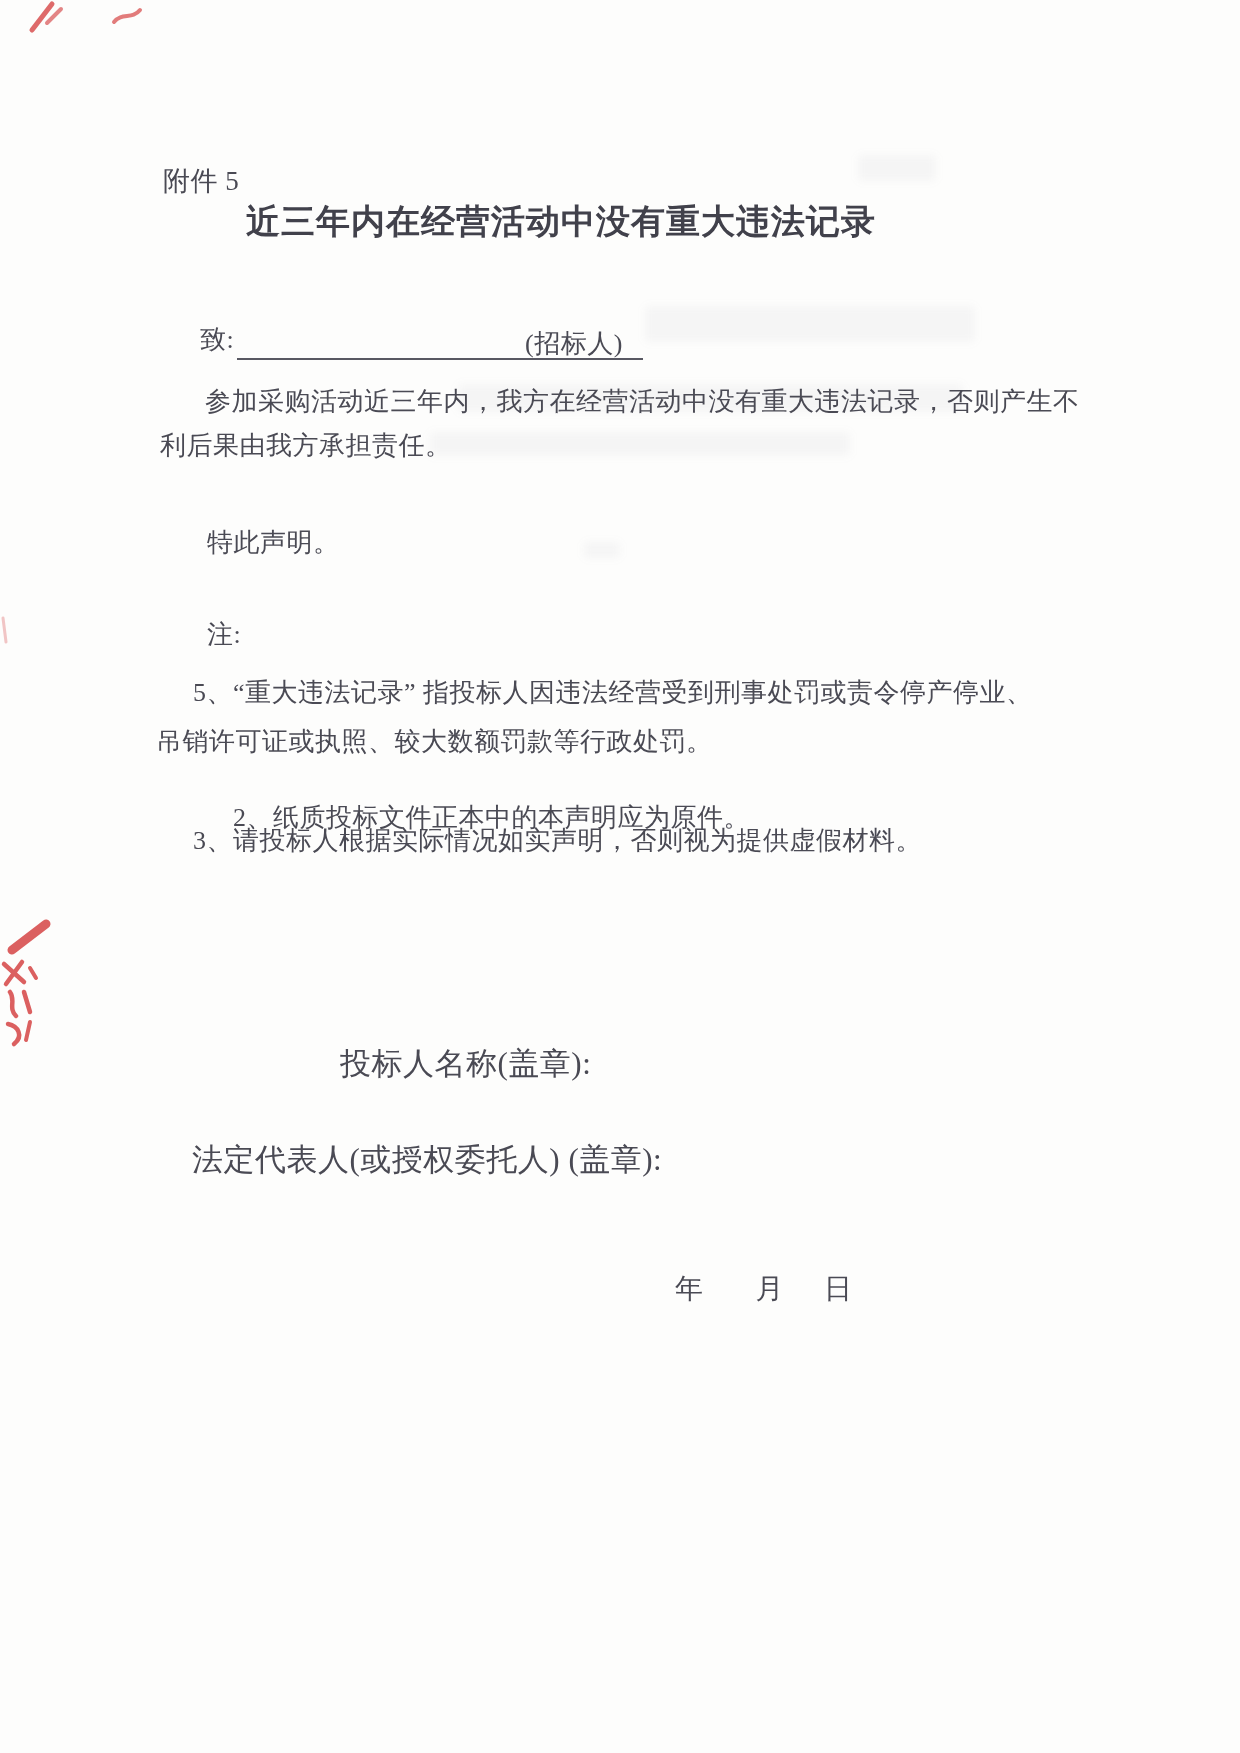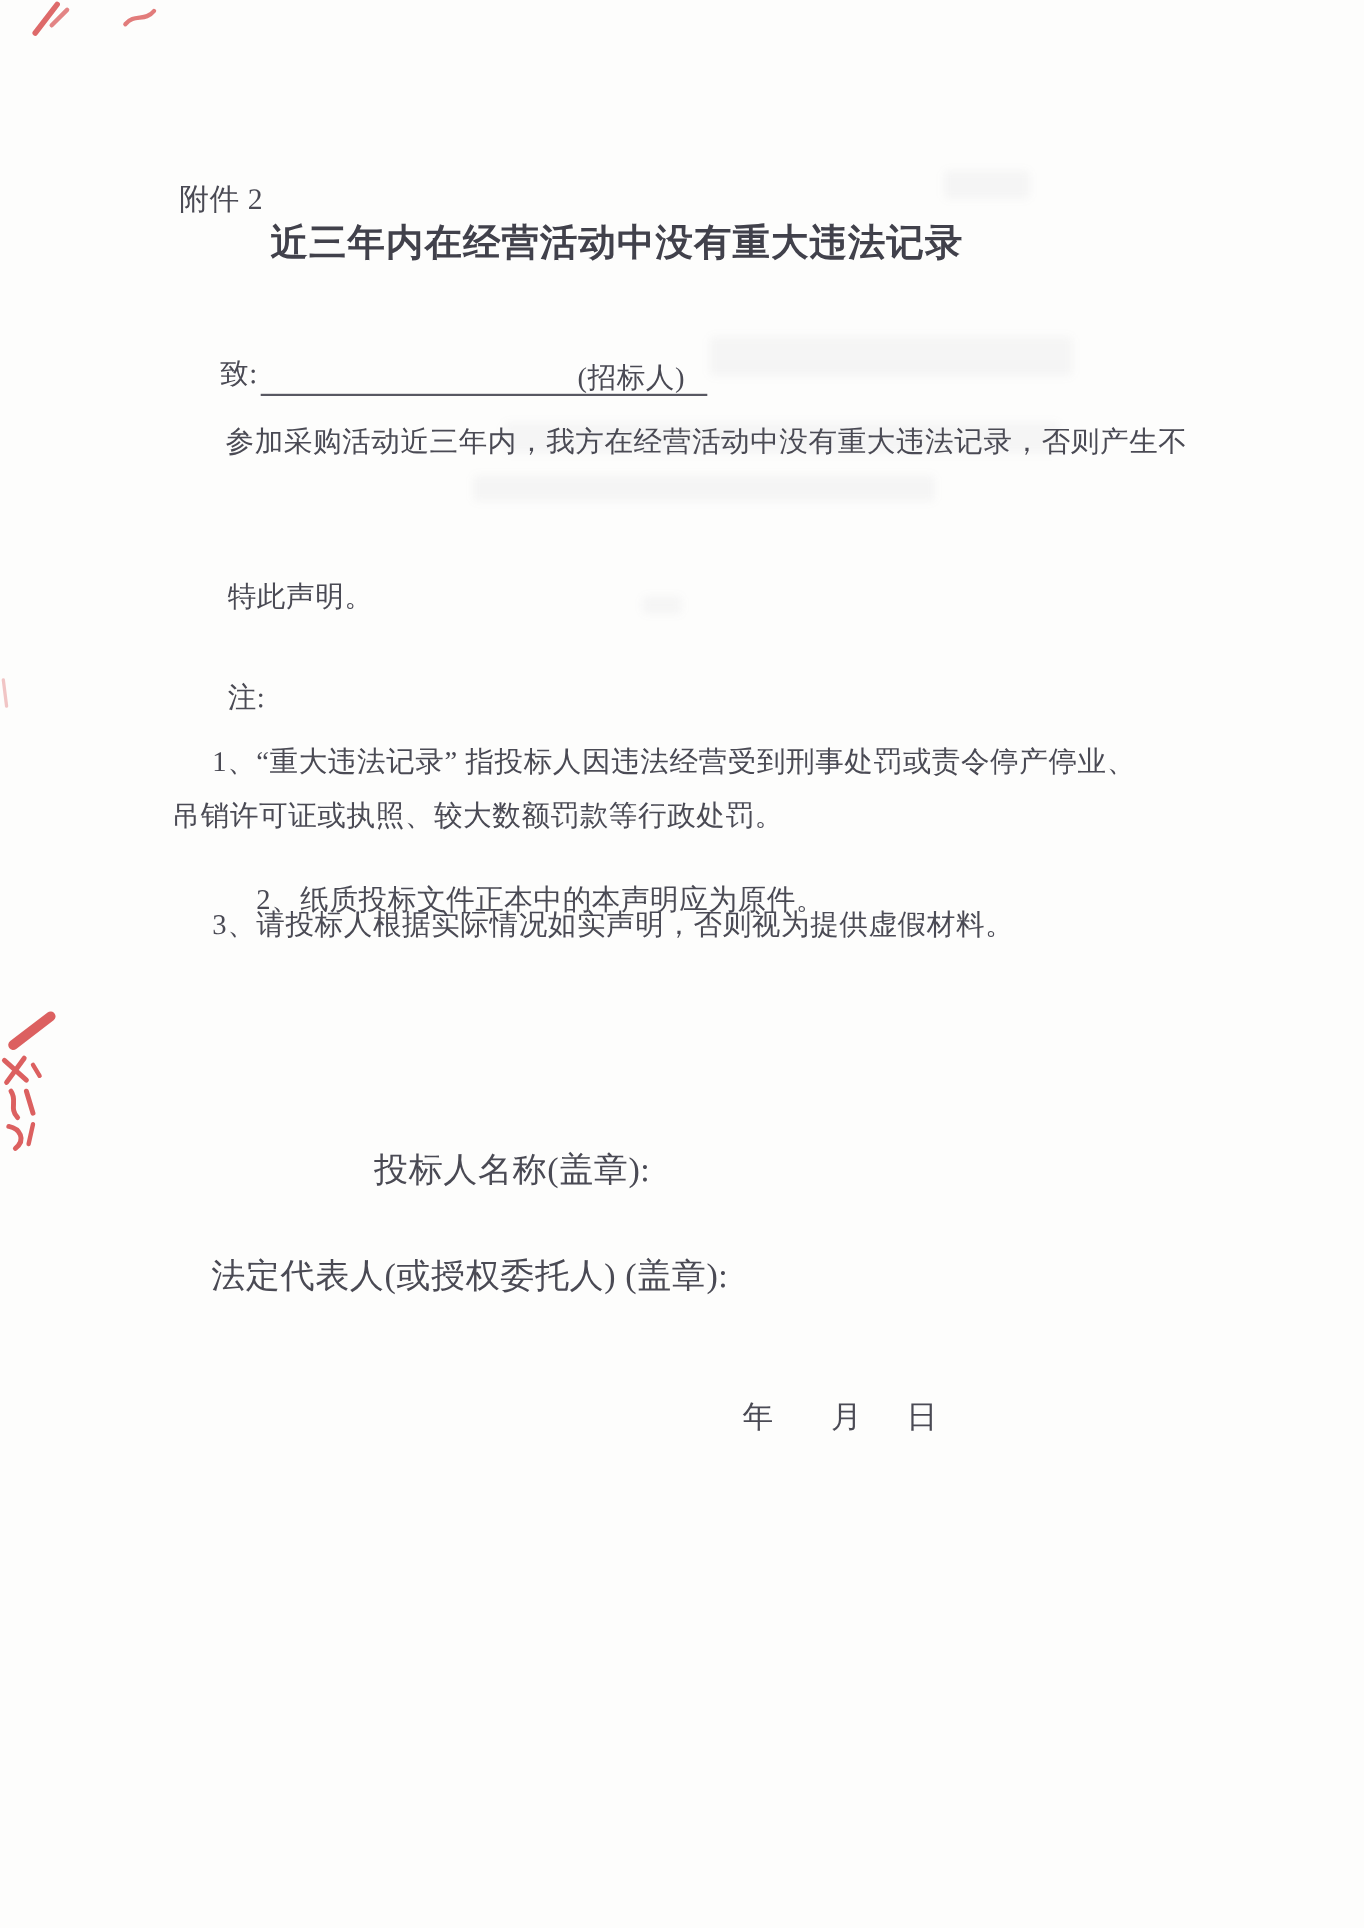--- a/index.html
+++ b/index.html
@@ -89,36 +89,37 @@
       <path d="M4 52 L24 70" stroke-width="4.5"></path>
       <path d="M22 50 L6 72" stroke-width="4.5"></path>
       <path d="M30 56 L36 66" stroke-width="4"></path>
       <path d="M10 80 C16 88 8 96 16 104" stroke-width="4.5"></path>
       <path d="M24 80 L30 100" stroke-width="4.5"></path>
       <path d="M8 112 C18 114 24 124 14 132" stroke-width="4.5"></path>
       <path d="M30 110 L26 128" stroke-width="4"></path>
     </g>
   </svg>
 
-  <div class="txt attachment" style="left:163px;top:165px;">附件 2</div>
+  <div class="txt attachment" style="left:163px;top:165px;">附件 5</div>
 
   <div class="txt doc-title" style="left:246px;top:201px;text-align:right;">近三年内在经营活动中没有重大违法记录</div>
 
   <div class="txt" style="left:200px;top:324px;">致:</div>
   <div class="blank-line" style="left:237px;top:324px;width:406px;">
     <span class="txt" style="left:10px;top:0;"></span>
   </div>
   <div class="recipient-hint" style="left:505px;top:326px;">(招标人)</div>
 
   <div class="txt" style="left:205px;top:386px;">参加采购活动近三年内，我方在经营活动中没有重大违法记录，否则产生不</div>
+  <div class="txt" style="left:160px;top:430px;">利后果由我方承担责任。</div>
 
   <div class="txt" style="left:207px;top:527px;">特此声明。</div>
 
   <div class="txt" style="left:207px;top:619px;">注:</div>
-  <div class="txt" style="left:193px;top:677px;">1、“重大违法记录” 指投标人因违法经营受到刑事处罚或责令停产停业、</div>
+  <div class="txt" style="left:193px;top:677px;">5、“重大违法记录” 指投标人因违法经营受到刑事处罚或责令停产停业、</div>
   <div class="txt" style="left:156px;top:726px;">吊销许可证或执照、较大数额罚款等行政处罚。</div>
   <div class="txt" style="left:193px;top:802px;margin-left:40px;">2、纸质投标文件正本中的本声明应为原件。</div>
   <div class="txt" style="left:193px;top:825px;">3、请投标人根据实际情况如实声明，否则视为提供虚假材料。</div>
 
   <div class="txt sig" style="left:340px;top:1045px;">投标人名称(盖章):</div>
   <div class="txt sig" style="left:192px;top:1141px;">法定代表人(或授权委托人) (盖章):</div>
 
   <div class="txt" style="left:647px;top:1238px;">
     <span class="date-cell">年</span><span class="date-cell gap-month">月</span><span class="date-cell gap-day">日</span>
   </div>

